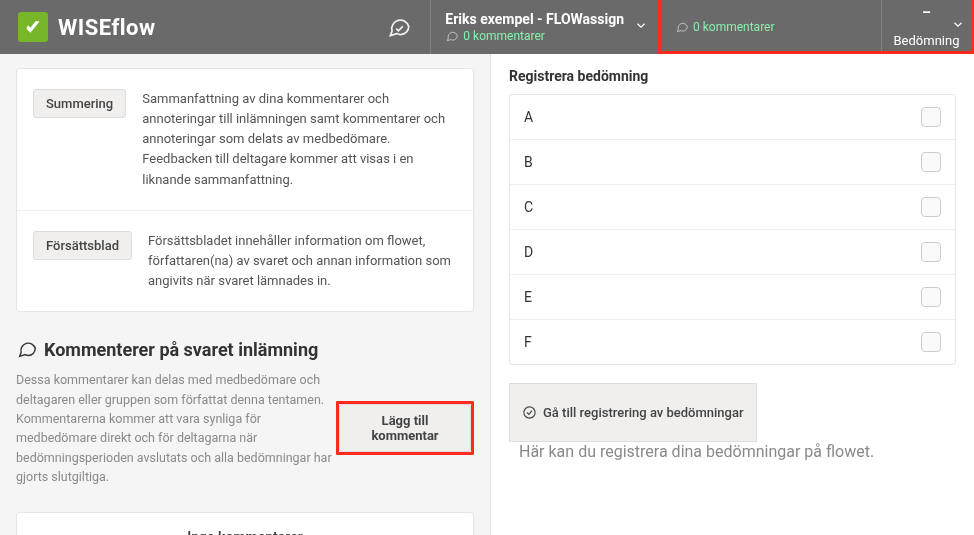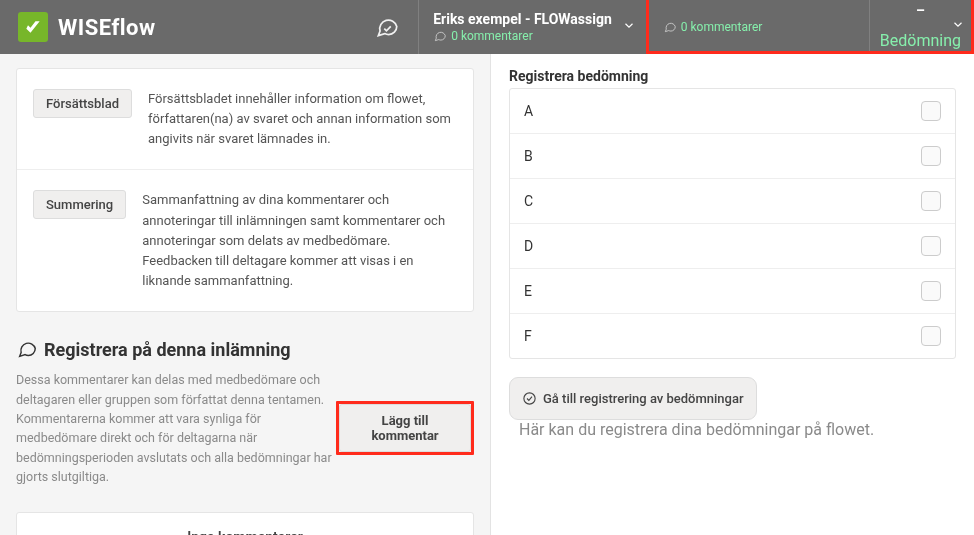--- a/index.html
+++ b/index.html
@@ -15,21 +15,21 @@
   .top-block{min-width:220px;padding:8px 14px;display:flex;flex-direction:column;justify-content:center;border-left:1px solid rgba(255,255,255,.15);position:relative}
   .top-block .title{font-size:14px;font-weight:700;color:#ffffff}
   .top-block .sub{display:flex;align-items:center;font-size:12px;color:#86efac;margin-top:2px}
   .top-block .sub svg{width:14px;height:14px;stroke:#c9c9c9;fill:none;stroke-width:1.6;margin-right:4px}
   .top-block.chev{padding-right:34px}
   .top-block .chevron{position:absolute;right:10px;top:50%;transform:translateY(-50%)}
   .top-block .chevron svg{width:14px;height:14px;stroke:#fff;fill:none;stroke-width:2}
   .top-right-outline{display:flex;align-items:stretch;border:3px solid #ff2b1c;border-top-width:0;background:#6a6a6a}
   .grade-block{min-width:90px;display:flex;flex-direction:column;align-items:center;justify-content:center;padding:6px 10px;border-left:1px solid rgba(255,255,255,.15);position:relative}
   .grade-block .dash{font-weight:700;font-size:14px;color:#fff}
-  .grade-block .lab{font-size:16px;color:#86efac;margin-top:13px}
+  .grade-block .lab{font-size:13px;color:#ffffff;margin-top:13px}
   .grade-block .chevron{position:absolute;right:6px;top:50%;transform:translateY(-50%)}
   .grade-block .chevron svg{width:14px;height:14px;stroke:#fff;fill:none;stroke-width:2}
   
   .cols{display:flex;height:calc(535px - 54px)}
   .left{width:490px;padding:14px 16px 0 16px;background:#f5f5f5;overflow:hidden}
   .right{flex:1;background:#fff;border-left:1px solid #e3e3e3;padding:14px 18px 0 18px;overflow:hidden}
   
   .info-card{background:#fff;border:1px solid #e5e5e5;border-radius:3px;padding:0}
   .info-row{display:flex;align-items:flex-start;padding:20px 16px;border-bottom:1px solid #eee}
   .info-row:last-child{border-bottom:none}
@@ -38,28 +38,28 @@
   
   .comm-head{display:flex;align-items:center;margin-top:26px}
   .comm-head svg{width:22px;height:22px;stroke:#333;fill:none;stroke-width:1.6;margin-right:6px}
   .comm-head h2{font-size:18px;font-weight:700;color:#333}
   .comm-body{display:flex;align-items:center;margin-top:10px}
   .comm-desc{font-size:12.5px;line-height:1.55;color:#8a8a8a;max-width:320px}
   .add-comm-wrap{margin-left:auto;border:3px solid #ff2b1c;border-radius:1px}
   .add-comm-btn{background:#f0efee;border:1px solid #ddd;border-radius:3px;padding:8px 12px;font-size:13px;font-weight:700;color:#444}
   .empty-box{margin-top:26px;background:#fff;border:1px solid #e5e5e5;border-radius:3px;text-align:center;padding:16px;font-size:14px;font-weight:600;color:#444}
   
-  .right h3{font-size:14px;font-weight:700;color:#333;margin-bottom:4px}
+  .right h3{font-size:14px;font-weight:700;color:#333;margin-bottom:10px}
   .grade-list{border:1px solid #e5e5e5;border-radius:3px;background:#fff}
   .grade-row{display:flex;align-items:center;justify-content:space-between;padding:12px 14px;border-bottom:1px solid #eee}
   .grade-row:last-child{border-bottom:none}
   .grade-row .g-label{font-size:14px;color:#333}
   .g-check{width:20px;height:20px;border:1px solid #ccc;border-radius:4px;background:#fafafa}
   .reg-row{display:flex;align-items:center;margin-top:18px;flex-wrap:wrap}
-  .reg-btn{background:#f0efee;border:1px solid #ddd;border-radius:9px;padding:13px 12px;font-size:13px;font-weight:500;color:#444;display:inline-flex;align-items:center}
+  .reg-btn{background:#f0efee;border:1px solid #ddd;border-radius:0;padding:21px 12px;font-size:13px;font-weight:500;color:#444;display:inline-flex;align-items:center}
   .reg-btn svg{width:15px;height:15px;stroke:#444;fill:none;stroke-width:1.8;margin-right:6px}
   .reg-help{font-size:16px;color:#8a8a8a;margin-left:10px}
 </style>
 </head>
 <body>
 
 <div class="topbar">
   <div class="brand">
     <span class="brand-badge">
       <svg viewBox="0 0 24 24">
@@ -112,34 +112,34 @@
       </span>
     </div>
   </div>
 </div>
 
 <div class="cols">
 
   <div class="left">
     <div class="info-card">
       <div class="info-row">
+        <button class="chip">Summering</button>
+        <div class="info-text">Sammanfattning av dina kommentarer och annoteringar till inlämningen samt kommentarer och annoteringar som delats av medbedömare. Feedbacken till deltagare kommer att visas i en liknande sammanfattning.</div>
+      </div>
+      <div class="info-row">
         <button class="chip">Försättsblad</button>
         <div class="info-text">Försättsbladet innehåller information om flowet, författaren(na) av svaret och annan information som angivits när svaret lämnades in.</div>
-      </div>
-      <div class="info-row">
-        <button class="chip">Summering</button>
-        <div class="info-text">Sammanfattning av dina kommentarer och annoteringar till inlämningen samt kommentarer och annoteringar som delats av medbedömare. Feedbacken till deltagare kommer att visas i en liknande sammanfattning.</div>
       </div>
     </div>
 
     <div class="comm-head">
       <svg viewBox="0 0 24 24">
           <path d="M21 11.5a7.5 7.5 0 0 1-7.5 7.5c-1.3 0-2.5-.3-3.6-.9L4 20l1.6-4.3A7.5 7.5 0 1 1 21 11.5z"></path>
         </svg>
-      <h2>Registrera på denna inlämning</h2>
+      <h2>Kommenterer på svaret inlämning</h2>
     </div>
 
     <div class="comm-body">
       <div class="comm-desc">Dessa kommentarer kan delas med medbedömare och deltagaren eller gruppen som författat denna tentamen. Kommentarerna kommer att vara synliga för medbedömare direkt och för deltagarna när bedömningsperioden avslutats och alla bedömningar har gjorts slutgiltiga.</div>
       <div class="add-comm-wrap">
         <button class="add-comm-btn">Lägg till kommentar</button>
       </div>
     </div>
 
     <div class="empty-box">Inga kommentarer</div>

